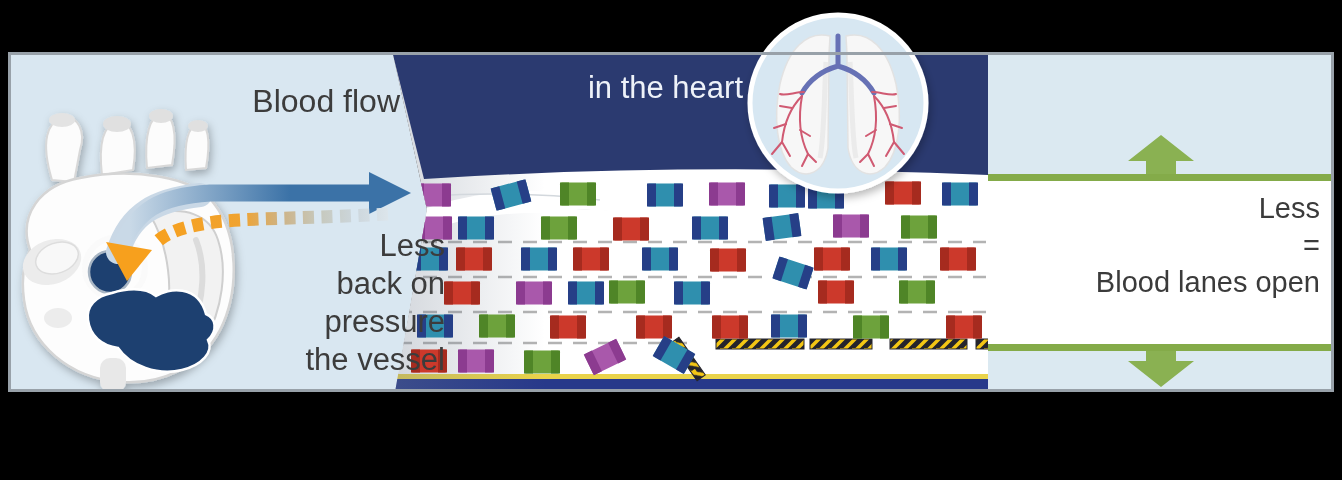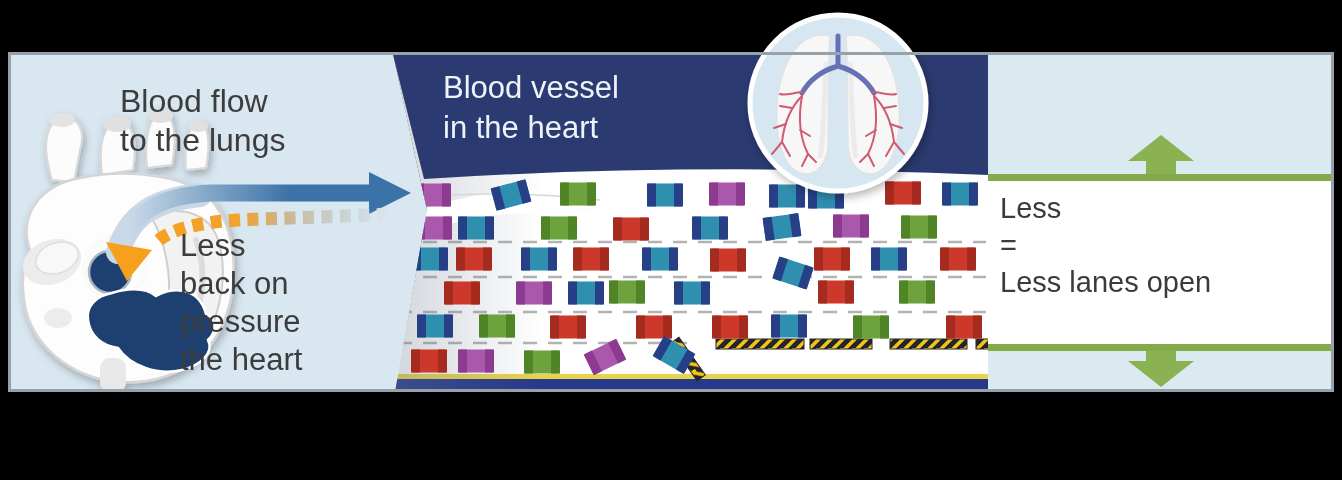--- a/index.html
+++ b/index.html
@@ -1,19 +1,19 @@
 <!DOCTYPE html>
 <html><head>
 <meta charset="utf-8">
 <style>
   html,body{margin:0;padding:0;background:#000;}
   .stage{position:relative;width:1342px;height:480px;background:#000;overflow:hidden;
          font-family:"Liberation Sans",sans-serif;}
   .stage svg{position:absolute;left:0;top:0;}
-  .txt{position:absolute;text-align:left;color:#3c3c3c;}
+  .txt{position:absolute;text-align:right;color:#3c3c3c;}
   .txt span{display:block;}
   .blood-flow{left:120px;top:82px;width:280px;font-size:32px;line-height:39px;}
   .pressure{left:180px;top:227px;width:265px;font-size:31px;line-height:38px;}
   .mid-title{left:443px;top:68px;width:300px;font-size:31px;line-height:40px;color:#eef2f9;}
   .right-caption{left:1000px;top:190px;width:320px;font-size:29px;line-height:37px;color:#3b3b3b;}
 </style>
 </head>
 <body>
 
 <div class="stage">
@@ -385,34 +385,32 @@
       <path d="M868,154 L874,166 M868,154 L860,162 M876,130 L866,136"></path>
       <path d="M872,92 C881,92 890,96 896,94"></path>
     </g>
   </g>
 
   <rect x="9.5" y="53.5" width="1323" height="337" fill="none" stroke="#98a1a9" stroke-width="3"></rect>
 </svg>
 
 <div class="txt blood-flow">
   <span>Blood flow</span>
-  <span>to the lungs</span>
 </div>
 
 <div class="txt pressure">
   <span>Less</span>
   <span>back on</span>
   <span>pressure</span>
-  <span>the heart</span>
+  <span>the vessel</span>
 </div>
 
 <div class="txt mid-title">
-  <span>Blood vessel</span>
   <span>in the heart</span>
 </div>
 
 <div class="txt right-caption">
   <span>Less</span>
   <span>=</span>
-  <span>Less lanes open</span>
+  <span>Blood lanes open</span>
 </div>
 
 </div>
 
 </body></html>

